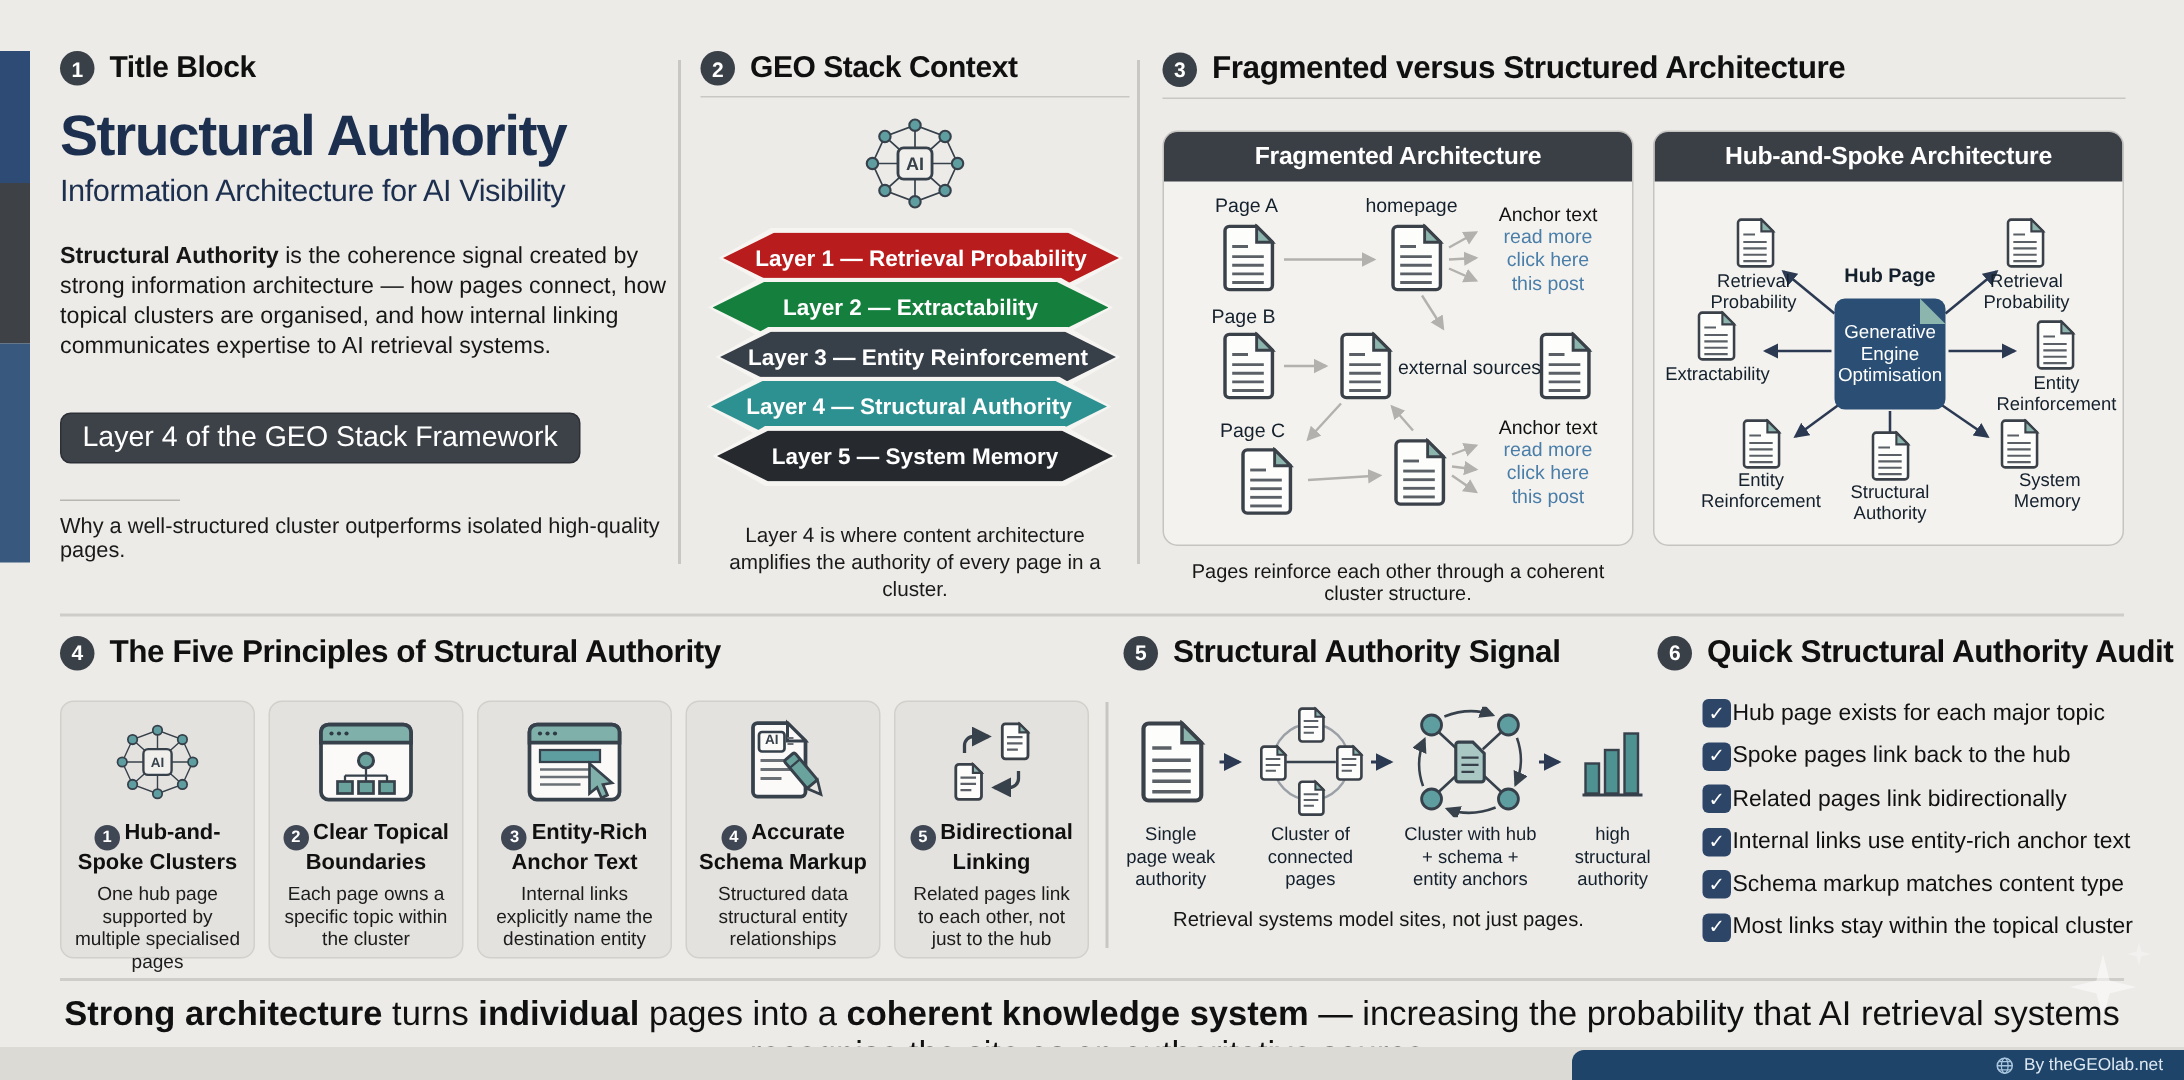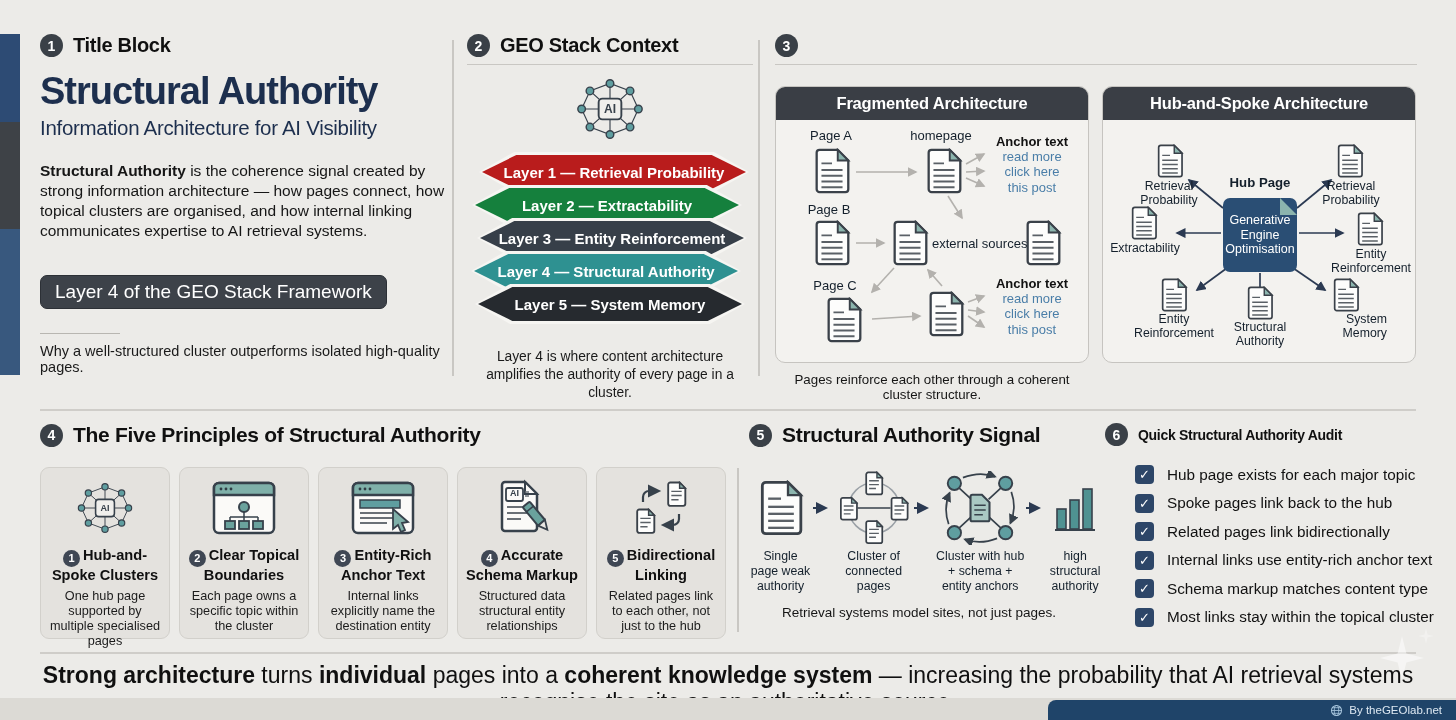--- a/index.html
+++ b/index.html
@@ -44,21 +44,21 @@
   #sec3{left:775px;top:34px;width:642px;}
   .panels{display:flex;gap:13px;margin-top:21px;}
   .panel{width:314px;border:1.5px solid #c6c4c0;border-radius:10px;background:#f3f2ef;overflow:hidden;box-sizing:border-box;}
   .panel-header{background:#3a3e45;color:#fff;font-weight:bold;font-size:16.5px;text-align:center;
     height:33px;line-height:33px;letter-spacing:-0.2px;}
   .panel-body{position:relative;height:242px;}
   .pcaptions{display:flex;gap:13px;margin-top:9px;}
   .pcaption{width:314px;font-size:13.3px;text-align:center;color:#161616;}
   .diag-label{position:absolute;font-size:13px;color:#14202c;white-space:nowrap;}
   .anchor-block{position:absolute;width:92px;text-align:center;}
-  .anchor-head{font-size:13px;font-weight:bold;color:#111;}
+  .anchor-head{font-size:13px;font-weight:normal;color:#111;}
   .anchor-link{font-size:13px;color:#4a7ea8;line-height:1.18;}
   .doc{position:absolute;}
   .hub-box{position:absolute;left:120px;top:78px;width:74px;height:74px;background:#2a4e74;border-radius:7px;
     color:#fff;font-size:12.5px;line-height:1.18;display:flex;align-items:center;justify-content:center;
     text-align:center;padding:2px;box-sizing:border-box;}
   .hub-fold{position:absolute;right:0;top:0;width:17px;height:17px;background:#8cb5ae;
     clip-path:polygon(0 0,100% 100%,0 100%);border-top-right-radius:7px;}
   .spoke-label{position:absolute;font-size:12.3px;line-height:1.12;text-align:center;color:#14202c;}
   .spoke-label.b{font-weight:bold;font-size:13.2px;}
   .svg-overlay{position:absolute;left:0;top:0;}
@@ -77,21 +77,21 @@
   #sec5{left:749px;top:423px;width:354px;}
   .stages{display:flex;margin-top:22px;align-items:flex-start;}
   .stage{text-align:center;}
   .stage-icon{height:78px;display:flex;align-items:center;justify-content:center;}
   .stage-label{font-size:12.3px;line-height:1.2;color:#14202c;margin-top:2px;}
   .flow-arrow{height:78px;display:flex;align-items:center;}
   .sec5-caption{margin-top:12px;text-align:center;font-size:13.5px;color:#161616;width:340px;}
   
   #sec6{left:1105px;top:423px;width:340px;}
   .checklist{margin-top:19px;margin-left:30px;}
-  .check-row{display:flex;align-items:center;gap:13px;margin-bottom:9.5px;}
+  .check-row{display:flex;align-items:center;gap:1px;margin-bottom:9.5px;}
   .checkbox{width:19px;height:19px;border-radius:4px;background:#2d4668;flex:0 0 auto;
     display:flex;align-items:center;justify-content:center;}
   .checkbox::after{content:"\2713";color:#fff;font-size:13px;font-weight:bold;}
   .check-label{font-size:15.3px;color:#111;}
   
   #footer-line{left:40px;top:662px;width:1376px;text-align:center;font-size:23px;color:#101010;}
   #footer-line .bseg{font-weight:bold;}
   #bottom-strip{left:0;top:698px;width:1456px;height:22px;background:#dcdad5;}
   #brand-bar{right:0;top:700px;width:408px;height:20px;background:#1f4469;border-top-left-radius:8px;
     display:flex;align-items:center;justify-content:flex-end;gap:6px;padding-right:14px;box-sizing:border-box;}
@@ -299,20 +299,21 @@
         </div>
     </div>
     <div class="sec2-caption">Layer 4 is where content architecture amplifies the authority of every page in a cluster.</div>
   </div>
 
   <div class="abs vdiv" style="left:758px;top:40px;height:336px;"></div>
 
   <div id="sec3" class="abs">
     <div class="sec-head">
       <div class="badge">3</div>
+      <div class="sec-label" style="font-size:21px;">Fragmented versus Structured Architecture</div>
     </div>
     <div class="rule"></div>
 
     <div class="panels">
 
       <div class="panel">
         <div class="panel-header">Fragmented Architecture</div>
         <div class="panel-body">
           <svg class="svg-overlay" width="314" height="242">
             <g stroke="#b3b1ad" stroke-width="1.6" fill="none">
@@ -540,21 +541,21 @@
           </div>
         <div class="stage-label">high structural authority</div>
       </div>
     </div>
     <div class="sec5-caption">Retrieval systems model sites, not just pages.</div>
   </div>
 
   <div id="sec6" class="abs">
     <div class="sec-head">
       <div class="badge">6</div>
-      <div class="sec-label" style="font-size:14px;">Quick Structural Authority Audit</div>
+      <div class="sec-label" style="font-size:21px;">Quick Structural Authority Audit</div>
     </div>
     <div class="checklist">
       <div class="check-row">
         <div class="checkbox"></div>
         <div class="check-label">Hub page exists for each major topic</div>
       </div>
       <div class="check-row">
         <div class="checkbox"></div>
         <div class="check-label">Spoke pages link back to the hub</div>
       </div>

